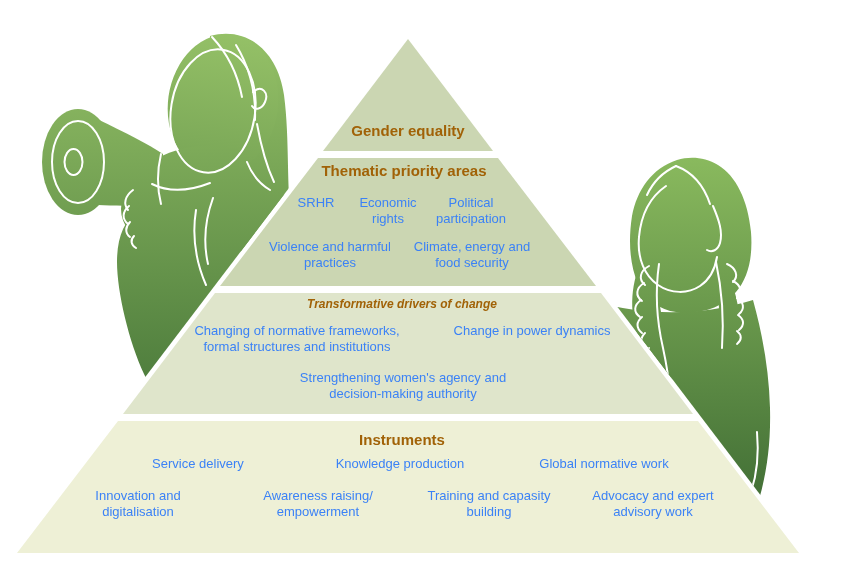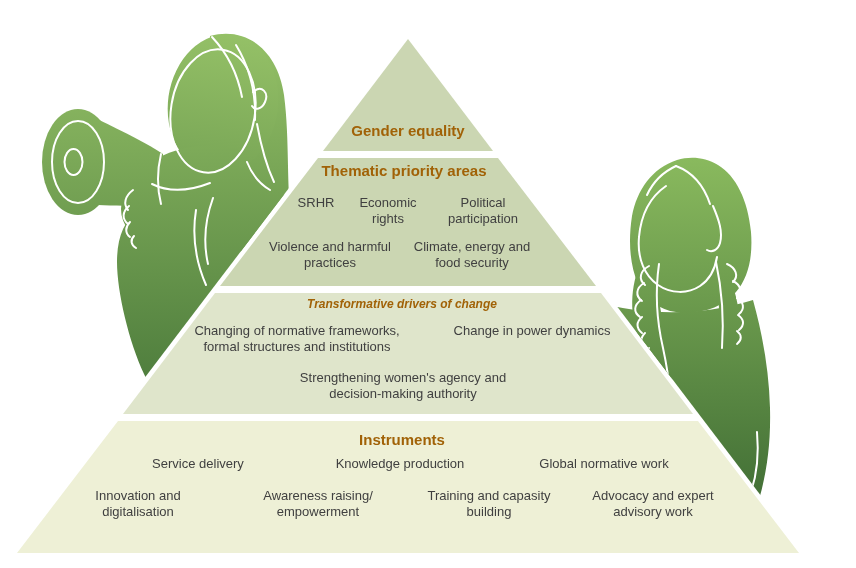--- a/index.html
+++ b/index.html
@@ -1,21 +1,21 @@
 <!DOCTYPE html>
 <html><head>
 <meta charset="utf-8">
 <style>
   html,body{margin:0;padding:0;}
   body{width:856px;height:568px;background:#ffffff;overflow:hidden;
        font-family:"Liberation Sans","DejaVu Sans",sans-serif;}
   .stage{position:relative;width:856px;height:568px;background:#ffffff;}
   .stage svg{position:absolute;left:0;top:0;}
   .lbl{position:absolute;transform:translateX(-50%);text-align:center;
-       font-size:13px;line-height:1.26;color:#404040;}
+       font-size:13px;line-height:1.26;color:#3b82f6;}
   .one{white-space:nowrap;}
   .ttl{font-weight:bold;font-size:15px;color:#a16207;white-space:nowrap;}
   .ttl-lg{font-size:12px;font-style:italic;}
 </style>
 </head>
 <body>
 
 <div class="stage">
 
   <svg width="856" height="568" viewBox="0 0 856 568">
@@ -103,21 +103,21 @@
       <polygon fill="#dfe5cb" points="215,293 601,293 693,414 123,414"></polygon>
       <polygon fill="#eef0d6" points="118,421 698,421 799,553 17,553"></polygon>
     </g>
   </svg>
 
   <div class="lbl ttl" style="left:408px;top:122px;">Gender equality</div>
 
   <div class="lbl ttl" style="left:404px;top:162px;">Thematic priority areas</div>
   <div class="lbl one" style="left:316px;top:195px;">SRHR</div>
   <div class="lbl" style="left:388px;top:195px;width:72px;">Economic rights</div>
-  <div class="lbl" style="left:483px;top:195px;width:92px;">Political participation</div>
+  <div class="lbl" style="left:471px;top:195px;width:92px;">Political participation</div>
   <div class="lbl" style="left:330px;top:239px;width:135px;">Violence and harmful practices</div>
   <div class="lbl" style="left:472px;top:239px;width:130px;">Climate, energy and food security</div>
 
   <div class="lbl ttl ttl-lg" style="left:402px;top:297px;">Transformative drivers of change</div>
   <div class="lbl" style="left:297px;top:323px;width:218px;">Changing of normative frameworks, formal structures and institutions</div>
   <div class="lbl one" style="left:532px;top:323px;">Change in power dynamics</div>
   <div class="lbl" style="left:403px;top:370px;width:215px;">Strengthening women's agency and decision-making authority</div>
 
   <div class="lbl ttl" style="left:402px;top:431px;">Instruments</div>
   <div class="lbl one" style="left:198px;top:456px;">Service delivery</div>

